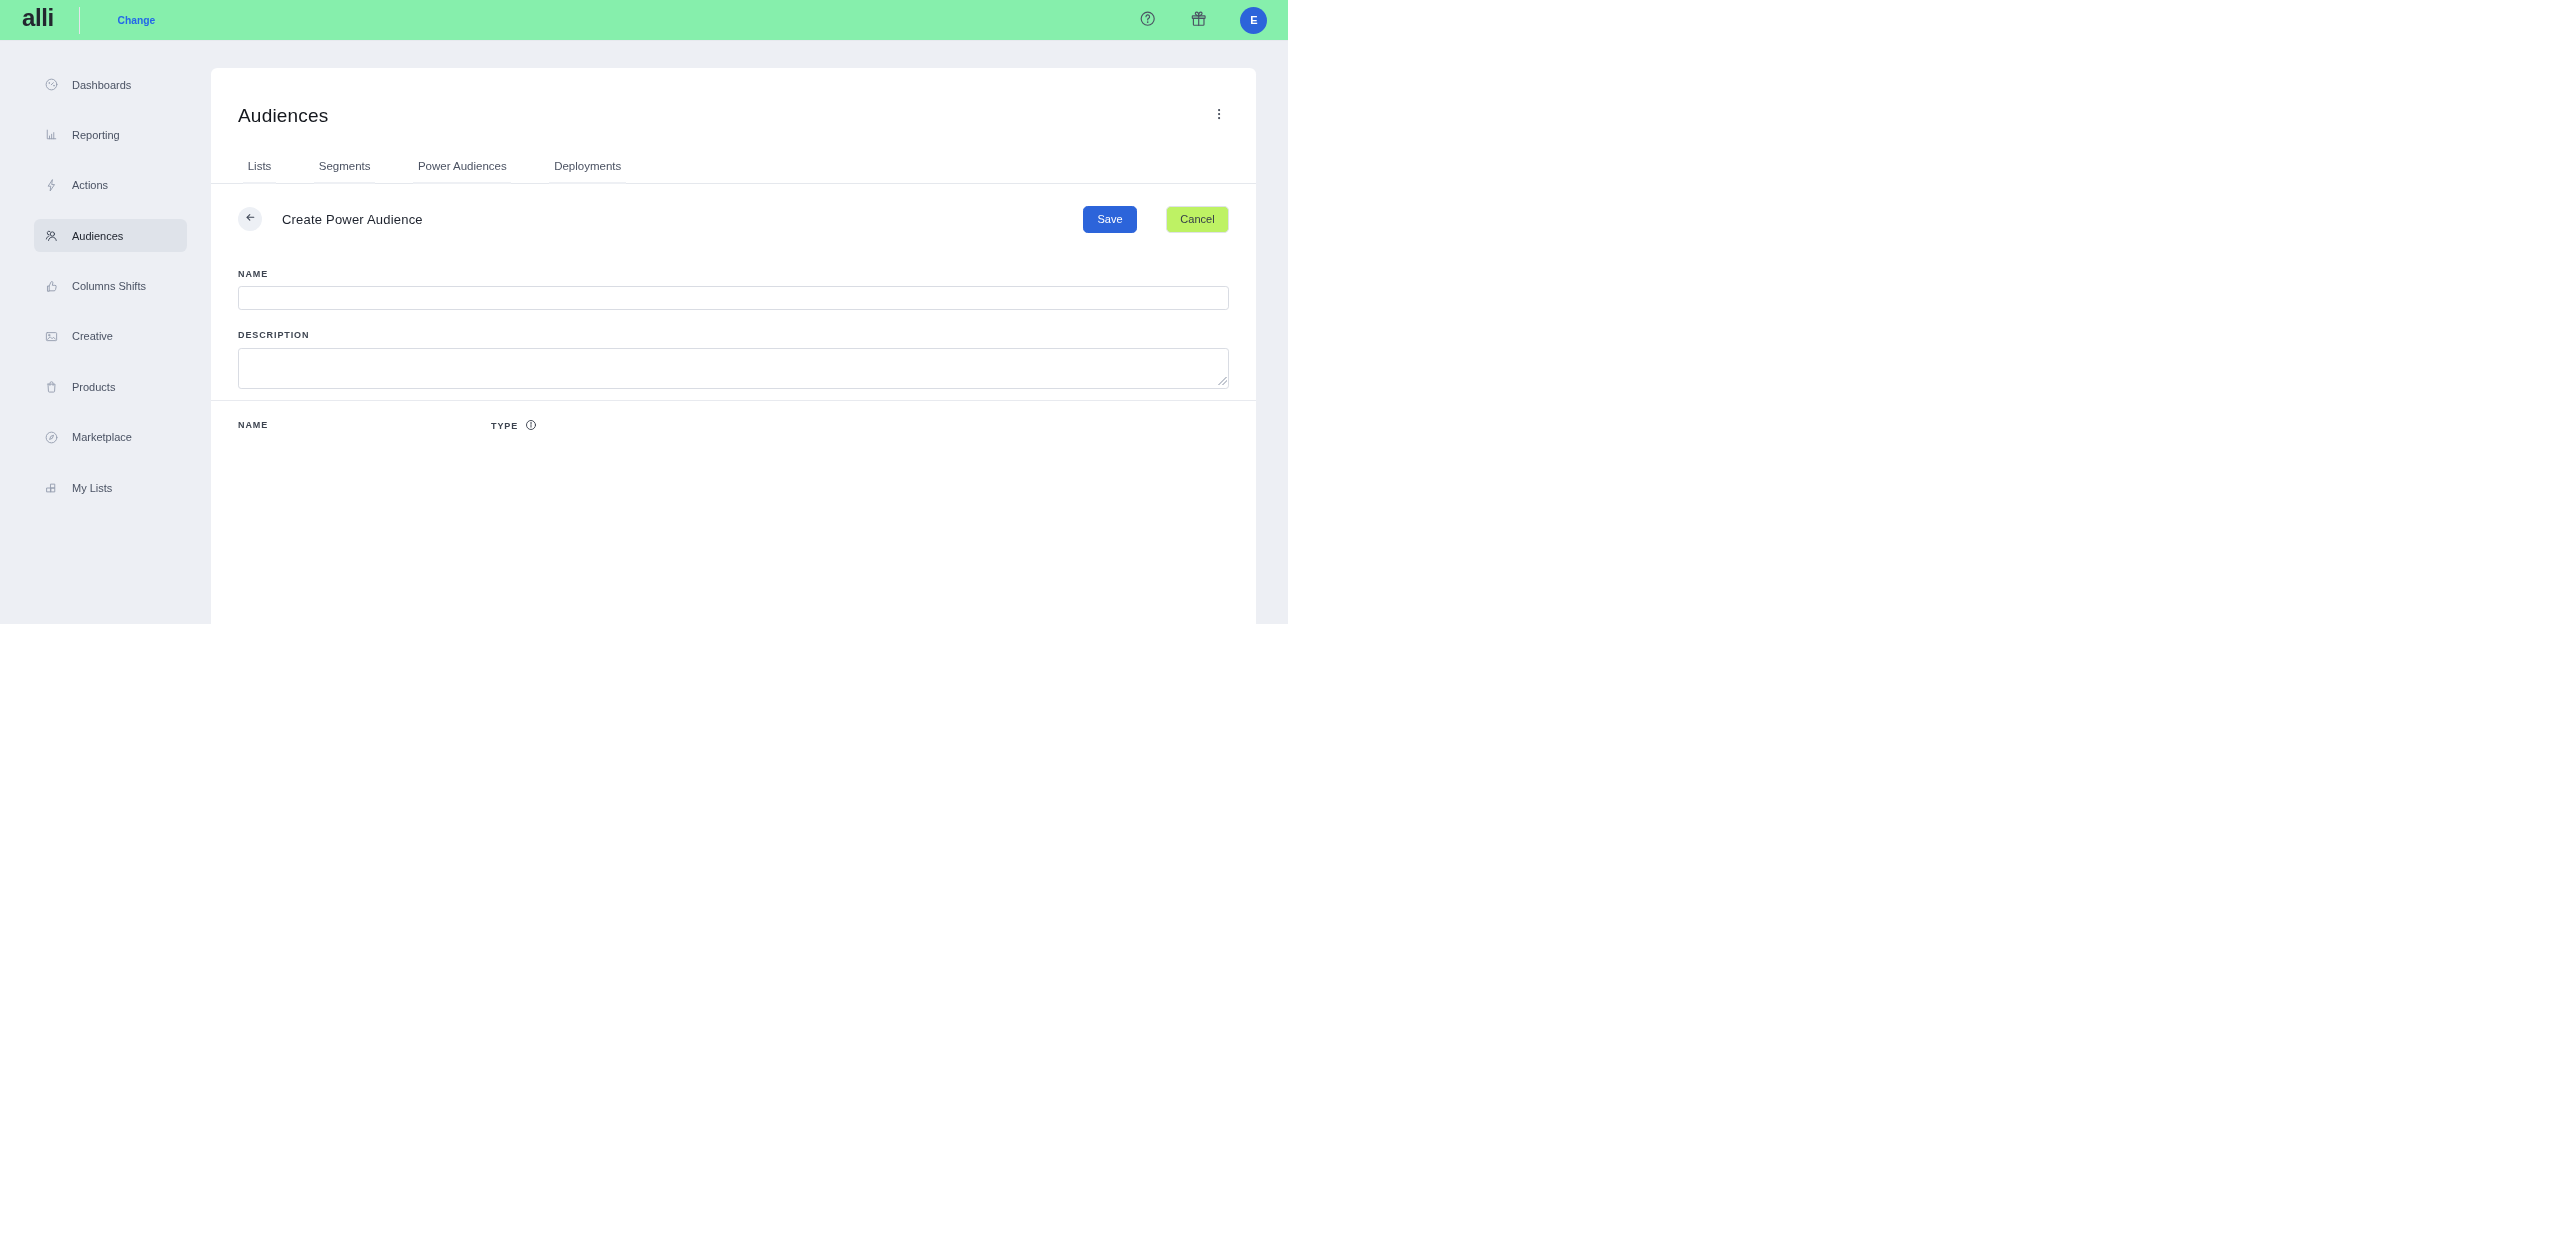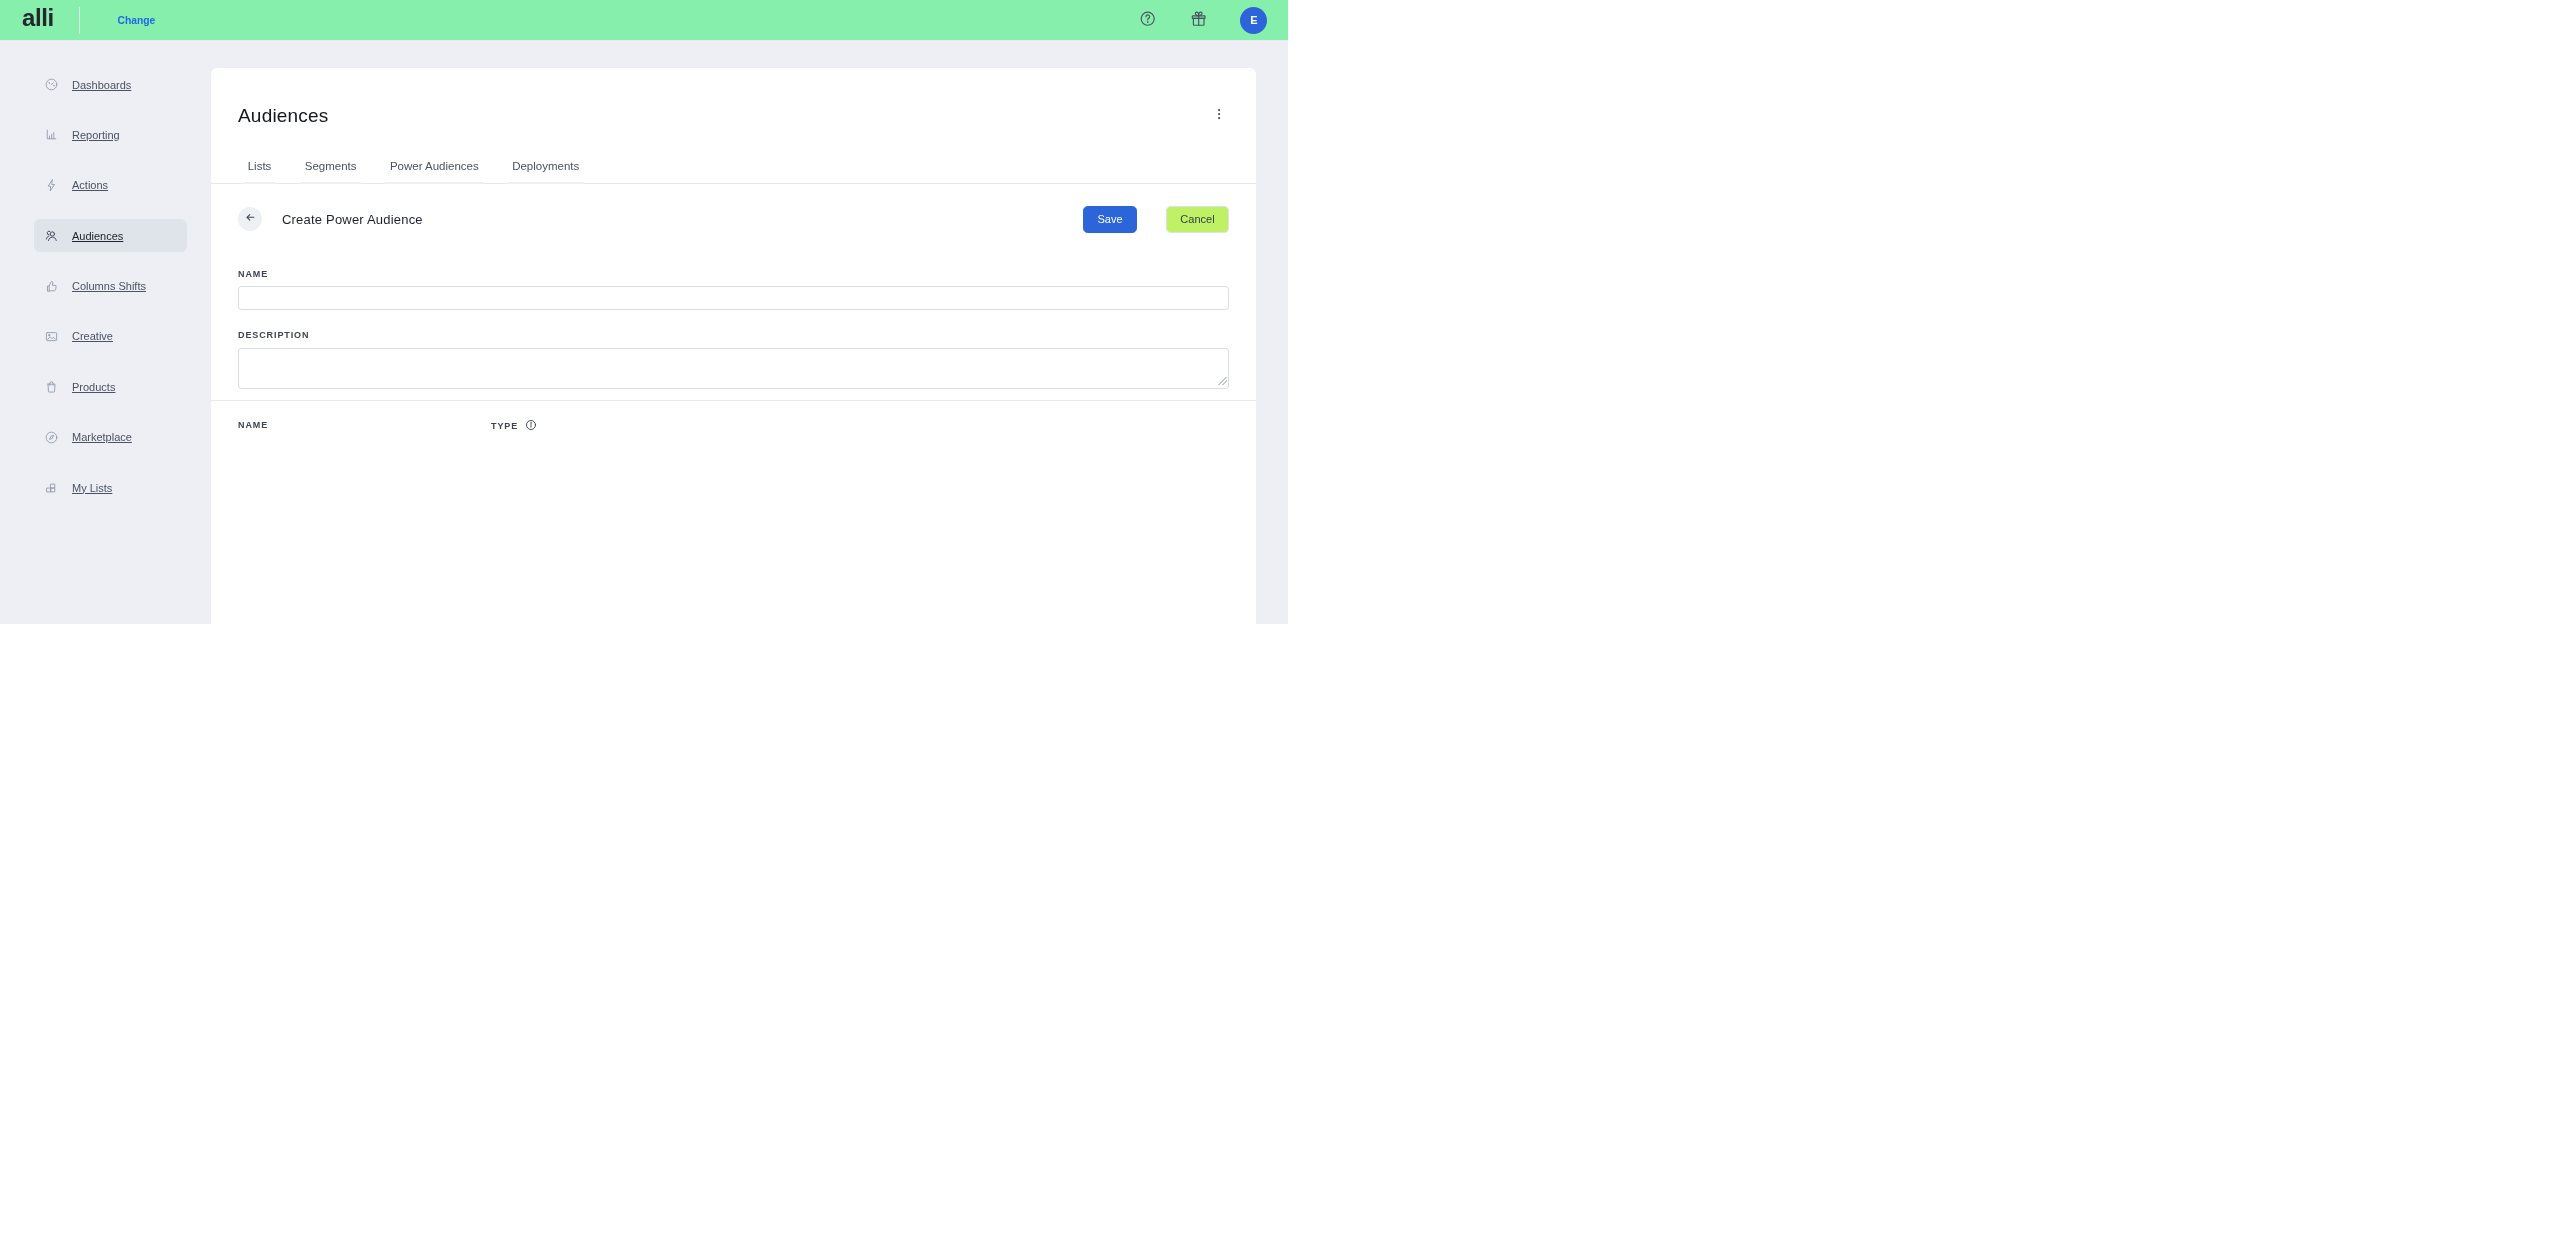--- a/index.html
+++ b/index.html
@@ -49,42 +49,42 @@
   .side-item{
     height:33px;margin:0 24px 17.4px 34px;
     display:flex;align-items:center;
     padding-left:10.3px;border-radius:6.3px;
     cursor:pointer;
   }
   .side-item.selected{background:#dfe3ea;}
   .side-icon{width:15px;height:15px;color:#959eaf;flex:none;display:flex;}
   .side-icon svg{width:15px;height:15px;}
   .side-item.selected .side-icon{color:#3c4454;}
-  .side-label{margin-left:12.7px;font-size:11px;color:#4a5263;white-space:nowrap;text-decoration:underline;}
+  .side-label{margin-left:12.7px;font-size:11px;color:#4a5263;white-space:nowrap;}
   .side-item.selected .side-label{color:#20252f;font-weight:500;}
   
   .main{flex:1;padding:27px 32px 0 0;box-sizing:border-box;}
   .card{
     background:#ffffff;border-radius:6.3px 6.3px 0 0;
     height:100%;box-sizing:border-box;
     padding:0 27px;
   }
   .card-header{
     padding-top:24px;
     display:flex;align-items:center;justify-content:space-between;
   }
   .page-title{font-size:19px;font-weight:500;color:#14171d;letter-spacing:0.2px;}
   .kebab-btn{
     background:none;border:none;padding:1.6px;cursor:pointer;
     width:20.6px;height:20.6px;color:#3e4553;
     display:flex;align-items:center;justify-content:center;
   }
   .kebab-btn svg{width:14.2px;height:14.2px;}
   .tabs{
-    display:flex;gap:24px;
+    display:flex;gap:38px;
     margin:20.6px -27px 0;padding:0 32px;
     border-bottom:0.8px solid #e5e8ed;
   }
   .tab{
     font-size:11.5px;color:#4b5262;
     padding:0 4.7px 9.5px;border-bottom:2.4px solid #eef0f4;
     margin-bottom:-0.8px;cursor:pointer;white-space:nowrap;
   }
   
   .form-header{margin-top:22px;display:flex;align-items:center;}

